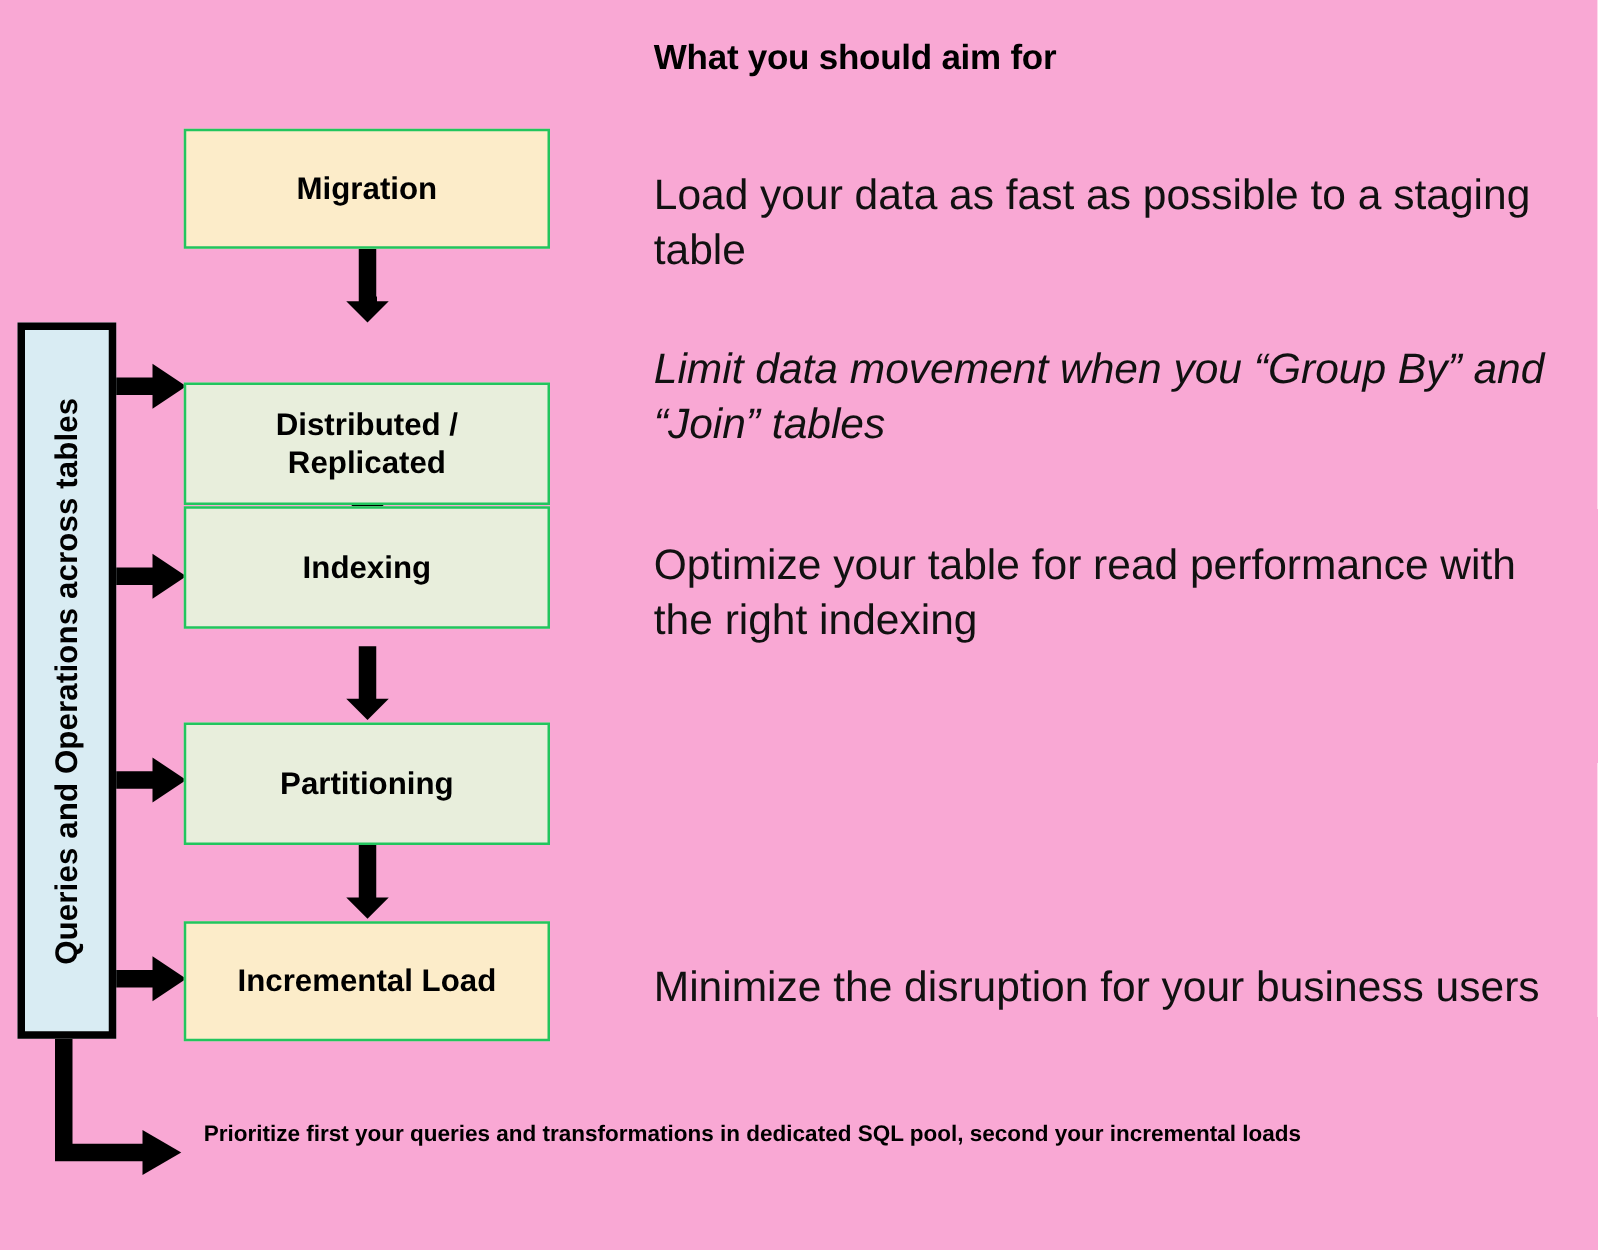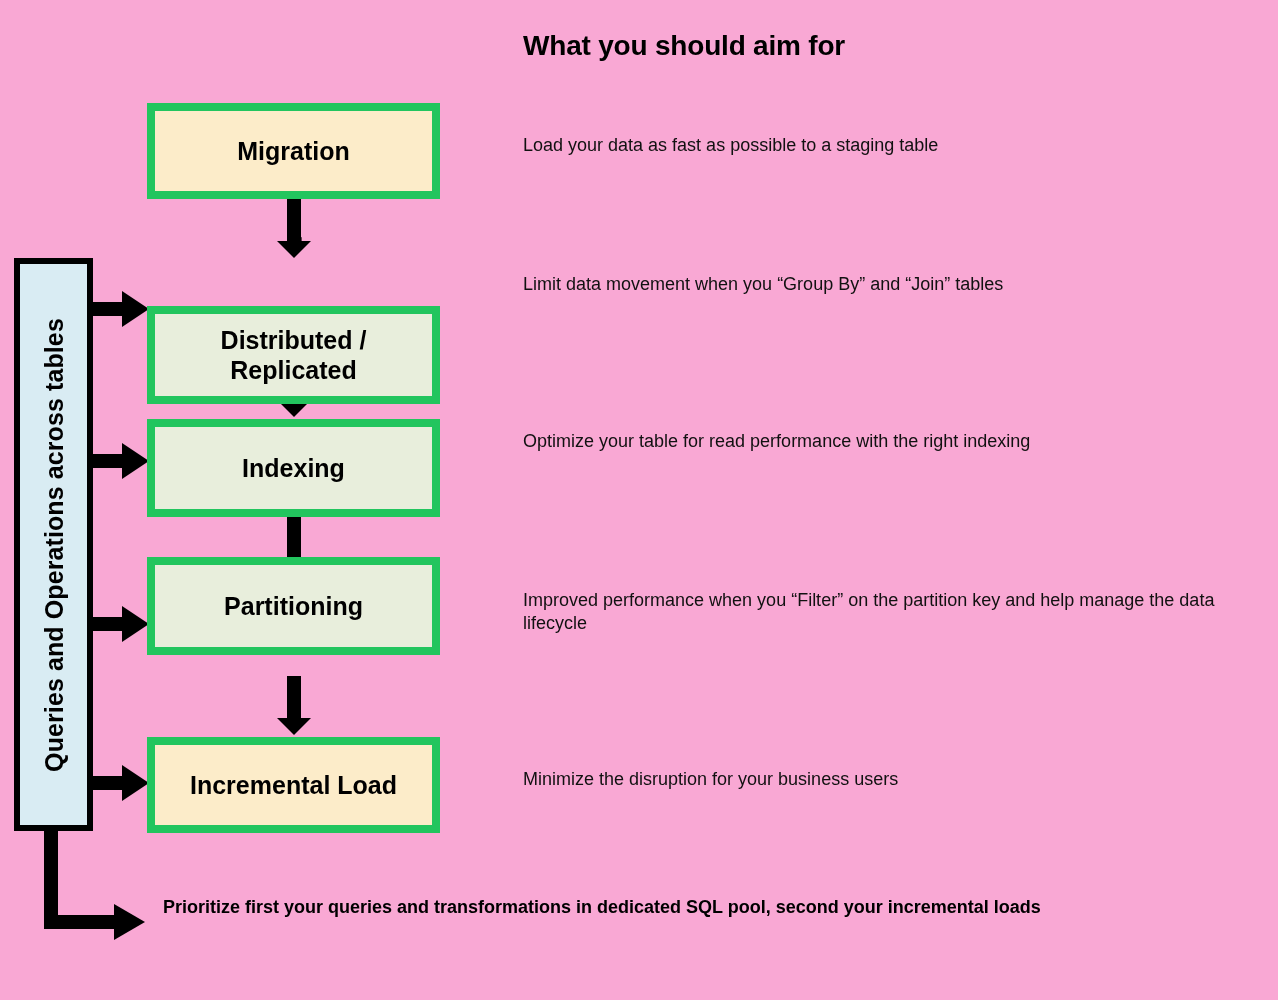--- a/index.html
+++ b/index.html
@@ -29,21 +29,21 @@
     color: #000000;
     letter-spacing: -0.2px;
     white-space: nowrap;
   }
 
   
   .stage-box {
     position: absolute;
     left: 147px;
     width: 293px;
-    border: 8px solid #22c55e;
+    border: 2px solid #22c55e;
     box-sizing: border-box;
     display: flex;
     align-items: center;
     justify-content: center;
     text-align: center;
     font-size: 25px;
     font-weight: bold;
     color: #000000;
     line-height: 1.22;
     z-index: 3;
@@ -76,21 +76,21 @@
     font-weight: bold;
     color: #000000;
     letter-spacing: 0.1px;
   }
 
   
   .desc {
     position: absolute;
     left: 523px;
     width: 720px;
-    font-size: 18px;
+    font-size: 34px;
     color: #111111;
     line-height: 1.30;
     font-weight: normal;
   }
 
   
   .conclusion {
     position: absolute;
     left: 163px;
     top: 896px;
@@ -177,37 +177,36 @@
     <span class="stage-label">Migration</span>
   </div>
 
   <div class="stage-box green" style="top:260px; height:98px;margin-top:46px;">
     <span class="stage-label">
       <span>Distributed /</span><br>
       <span>Replicated</span>
     </span>
   </div>
 
-  <div class="stage-box green" style="top:419px; height:98px;">
+  <div class="stage-box green" style="top:405px; height:98px;">
     <span class="stage-label">Indexing</span>
   </div>
 
-  <div class="stage-box green" style="top:557px; height:98px;">
+  <div class="stage-box green" style="top:578px; height:98px;">
     <span class="stage-label">Partitioning</span>
   </div>
 
   <div class="stage-box cream" style="top:737px; height:96px;justify-content:center;">
     <span class="stage-label">Incremental Load</span>
   </div>
 
   <div class="desc" style="top:134px;">Load your data as fast as possible to a staging table</div>
 
-  <div class="desc" style="top:273px;">Limit data movement when you “Group By” and “Join” tables</div>
+  <div class="desc" style="top:273px;font-style:italic;">Limit data movement when you “Group By” and “Join” tables</div>
 
   <div class="desc" style="top:430px;">Optimize your table for read performance with the right indexing</div>
 
-  <div class="desc" style="top:589px;">Improved performance when you “Filter” on the partition key and help manage the data lifecycle</div>
 
   <div class="desc" style="top:768px;">Minimize the disruption for your business users</div>
 
   <div class="conclusion">Prioritize first your queries and transformations in dedicated SQL pool, second your incremental loads</div>
 
 </div>
 
 </body></html>

